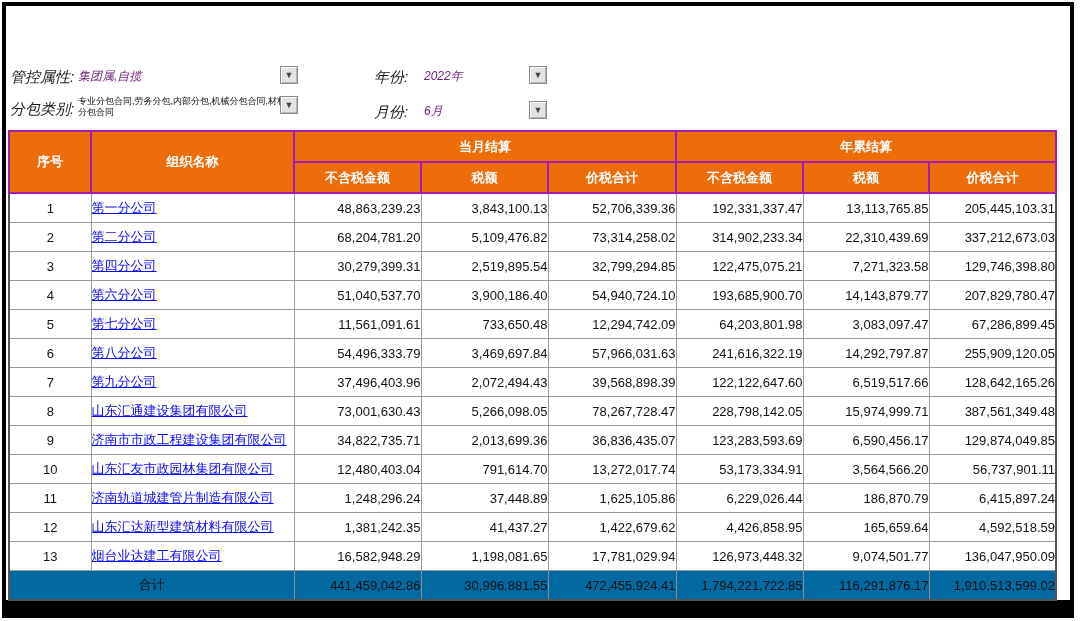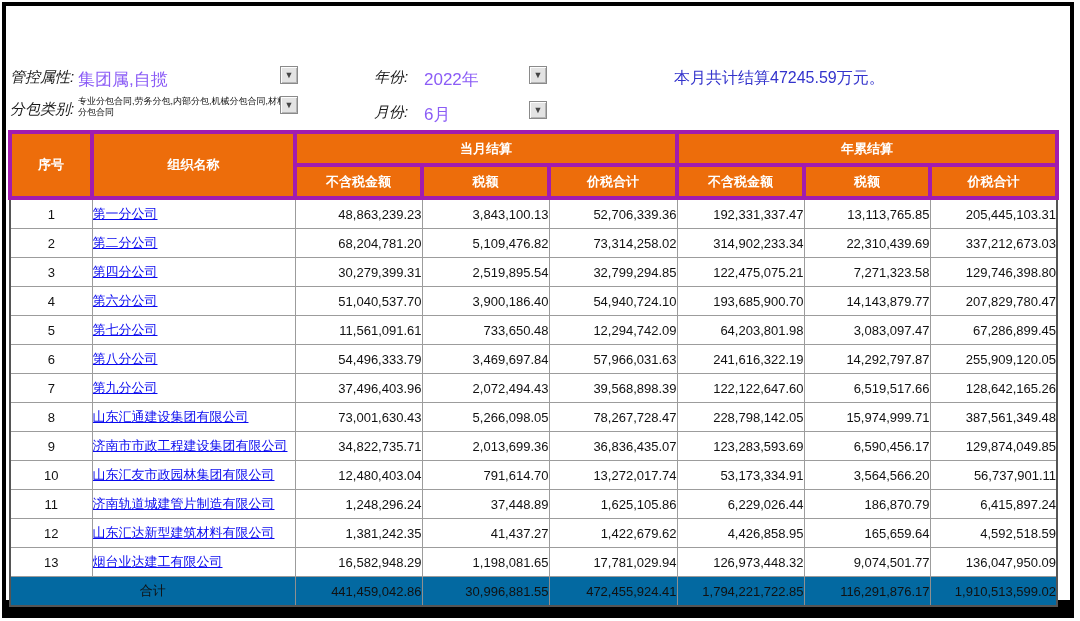--- a/index.html
+++ b/index.html
@@ -15,21 +15,21 @@
   }
   .content{position:absolute;left:0;top:0;right:0;bottom:0;}
   .page-title{
     position:absolute;left:0;top:12px;width:100%;text-align:center;
     color:#FF6E00;font-size:20px;font-weight:bold;letter-spacing:1px;
   }
   .flabel{
     position:absolute;font-size:15px;font-style:italic;color:#1a1a1a;white-space:nowrap;
   }
   .fvalue{
-    position:absolute;font-size:17px;color:#8b5cf6;white-space:nowrap;
+    position:absolute;font-size:12px;color:#701a75;white-space:nowrap;font-style:italic;
   }
   .fvalue-small{
     position:absolute;font-size:9px;line-height:11px;color:#111;width:208px;
   }
   .dd{
     position:absolute;width:18px;height:18px;padding:0;margin:0;
     background:#e3e3e3;border:1px solid #8a8a8a;
     box-shadow:inset 1px 1px 0 #fdfdfd, inset -1px -1px 0 #b5b5b5;
     font-size:9px;color:#444;line-height:16px;text-align:center;cursor:pointer;
   }
@@ -37,21 +37,21 @@
     position:absolute;font-size:16px;color:#3333CC;white-space:nowrap;
   }
   table.report{
     position:absolute;left:2px;top:124px;width:1047px;
     border-collapse:collapse;table-layout:fixed;
     font-size:13px;color:#111;
     border:2px solid #555;
   }
   table.report th{
     background:#ED6D0B;color:#fff;font-weight:bold;
-    border:4px solid #a21caf;height:29px;font-size:13px;
+    border:2px solid #a21caf;height:29px;font-size:13px;
     padding:0;text-align:center;
   }
   table.report td{
     border:1px solid #9c9c9c;height:28px;background:#fff;padding:0;
     overflow:hidden;white-space:nowrap;
   }
   td.seq{text-align:center;}
   td.org{padding-left:5px;}
   td.num{text-align:right;padding-right:7px;}
   a.orglink{color:#0A0AEF;text-decoration:underline;cursor:pointer;}
@@ -66,21 +66,20 @@
 
 
     <span class="flabel" style="left:4px;top:62px;">管控属性:</span>
     <span class="fvalue" style="left:72px;top:62px;">集团属,自揽</span>
     <button class="dd" style="left:274px;top:60px;"><span>▼</span></button>
 
     <span class="flabel" style="left:368px;top:62px;">年份:</span>
     <span class="fvalue" style="left:418px;top:62px;">2022年</span>
     <button class="dd" style="left:523px;top:60px;"><span>▼</span></button>
 
-    <span class="summary" style="left:668px;top:62px;">本月共计结算47245.59万元。</span>
 
     <span class="flabel" style="left:4px;top:94px;">分包类别:</span>
     <span class="fvalue-small" style="left:72px;top:90px;">专业分包合同,劳务分包,内部分包,机械分包合同,材料分包合同</span>
     <button class="dd" style="left:274px;top:90px;"><span>▼</span></button>
 
     <span class="flabel" style="left:368px;top:97px;">月份:</span>
     <span class="fvalue" style="left:418px;top:97px;">6月</span>
     <button class="dd" style="left:523px;top:95px;"><span>▼</span></button>
 
     <table class="report">

